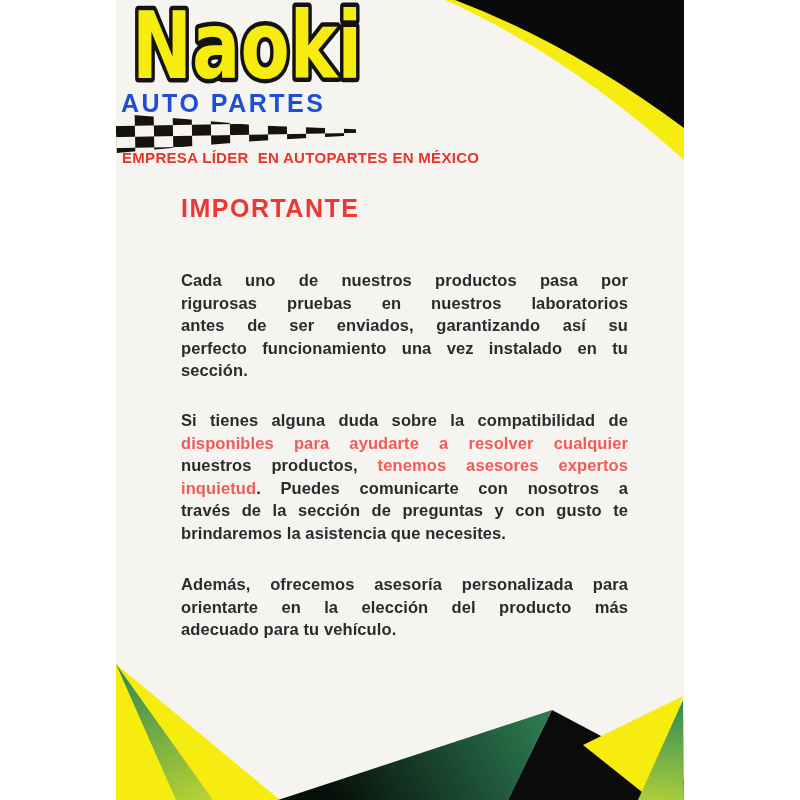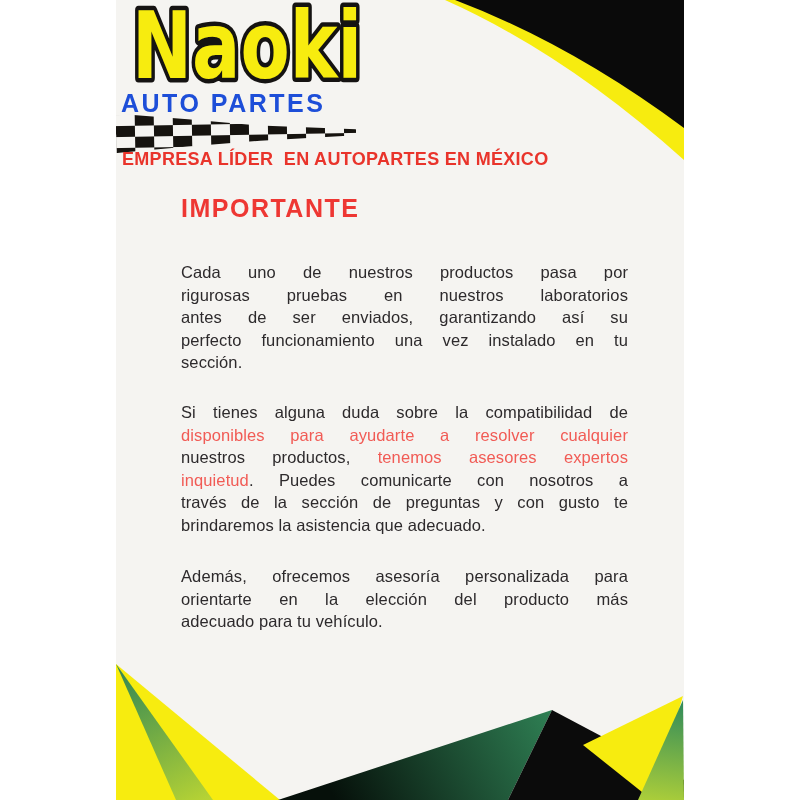--- a/index.html
+++ b/index.html
@@ -23,34 +23,34 @@
   }
   #flag {
     position:absolute; left:0px; top:113px; width:240px; height:38px;
     background-image:repeating-conic-gradient(#16130f 0% 25%, rgba(0,0,0,0) 25% 50%);
     background-size:38px 22px;
     clip-path:polygon(0% 2%, 6% 0%, 30% 14%, 60% 34%, 100% 48%, 100% 64%, 60% 74%, 30% 86%, 6% 97%, 0% 100%);
     transform:rotate(-1deg);
   }
   #tagline {
     position:absolute; left:6px; top:149px;
-    font-size:18px; font-weight:700; letter-spacing:0.3px;
+    font-size:15px; font-weight:700; letter-spacing:0.3px;
     color:var(--red-tagline); white-space:pre;
   }
 
   
   #heading {
     position:absolute; left:65px; top:194px;
     font-size:25px; font-weight:700; letter-spacing:1.5px;
     color:var(--red-heading); white-space:pre;
   }
   .para {
     position:absolute; left:65px; width:447px;
-    font-size:16.5px; font-weight:400; line-height:22.6px;
-    color:var(--ink); letter-spacing:0.1px;
+    font-size:16.5px; font-weight:700; line-height:22.6px;
+    color:var(--ink); letter-spacing:0.1px;margin-top:8px;
   }
   #p1 { top:261px; } #p2 { top:401px; } #p3 { top:565px; }
   .line { text-align:justify; text-align-last:justify; white-space:normal; }
   .line.last { text-align-last:left; }
   .seg-dark { color:var(--ink); }
   .seg-accent { color:var(--red-accent); }
 </style>
 </head>
 <body>
 
@@ -102,21 +102,21 @@
         <div class="line"><span class="seg-dark">antes de ser enviados, garantizando así su</span></div>
         <div class="line"><span class="seg-dark">perfecto funcionamiento una vez instalado en tu</span></div>
         <div class="line last"><span class="seg-dark">sección.</span></div>
       </div>
     <div id="p2" class="para">
         <div class="line"><span class="seg-dark">Si tienes alguna duda sobre la compatibilidad de</span></div>
         <div class="line"><span class="seg-accent">disponibles para ayudarte a resolver cualquier</span></div>
         <div class="line"><span class="seg-dark">nuestros productos, </span><span class="seg-accent">tenemos asesores expertos</span></div>
         <div class="line"><span class="seg-accent">inquietud</span><span class="seg-dark">. Puedes comunicarte con nosotros a</span></div>
         <div class="line"><span class="seg-dark">través de la sección de preguntas y con gusto te</span></div>
-        <div class="line last"><span class="seg-dark">brindaremos la asistencia que adecuado.</span></div>
+        <div class="line last"><span class="seg-dark">brindaremos la asistencia que necesites.</span></div>
       </div>
     <div id="p3" class="para">
         <div class="line"><span class="seg-dark">Además, ofrecemos asesoría personalizada para</span></div>
         <div class="line"><span class="seg-dark">orientarte en la elección del producto más</span></div>
         <div class="line last"><span class="seg-dark">adecuado para tu vehículo.</span></div>
       </div>
 
   </div>
 </div>
 

